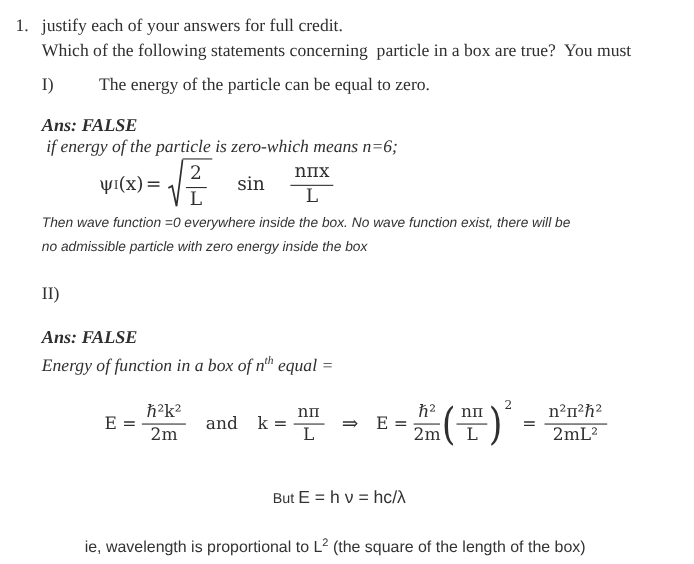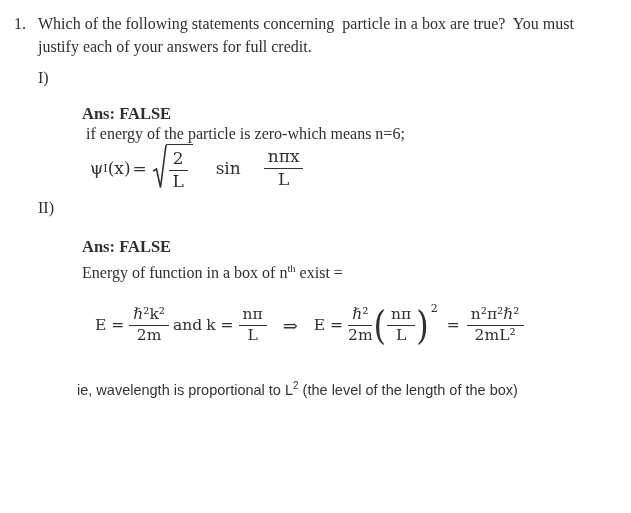--- a/index.html
+++ b/index.html
@@ -17,21 +17,21 @@
   .preline { white-space: pre; }
 
   
   .q-block { display: flex; padding: 12px 0 0 14px; line-height: 23px; }
   .q-num { width: 24px; flex: 0 0 24px; }
 
   
   .part-row { display: flex; margin-left: 38px; line-height: 23px; }
   .part-label { width: 52px; flex: 0 0 52px; }
 
-  .indent { margin-left: 82px; }
+  .indent { margin-left: 38px; font-style: italic; }
 
   .ans { font-weight: bold; font-size: 16.5px; line-height: 22px; }
 
   .sans-note {
     font-family: "Liberation Sans", "DejaVu Sans", sans-serif;
     font-size: 12.5px;
     line-height: 22px;
     color: #333333;
   }
 
@@ -52,21 +52,21 @@
   .sqrt-svg { width: 15px; height: 46px; display: block; }
   .sqrt-body { border-top: 1.5px solid #2f2f2f; padding: 3px 5px 0 3px; margin-left: -1px; }
   .sin-op { margin: 0 23px; }
 
   
   .deriv-row {
     display: flex; align-items: center;
     margin: 12px 0 0 95px; height: 58px; font-size: 15.5px;
   }
   .deriv-row .lhs { margin-right: 5px; }
-  .deriv-row .and { margin: 0 4px; text-align: right; }
+  .deriv-row .and { margin: 0 18px; text-align: right; }
   .deriv-row .implies { margin: 0 16px; font-size: 18px; }
   .deriv-row .mid-eq { margin: 0 7px; }
   .paren { display: inline-block; font-size: 32px; font-weight: 400; transform: scaleY(1.25); line-height: 1; margin: 0 1px; }
   .pow { position: relative; top: -17px; font-size: 11px; margin: 0 2px 0 1px; }
 
   
   .but-row {
     margin: 30px 0 0 248px;
     font-family: "Liberation Sans", "DejaVu Sans", sans-serif;
     color: #333333;
@@ -80,38 +80,39 @@
     font-family: "Liberation Sans", "DejaVu Sans", sans-serif;
     font-size: 14.5px; color: #333333;
   }
   .concl-row sup { font-size: 10px; }
 
   .energy-line { line-height: 22px; }
   .energy-line sup { font-size: 10.5px; }
 
   .spacer-i { margin-top: 8px; }
   .spacer-ans1 { margin-top: 14px; }
-  .spacer-ii { margin-top: 5px; }
+  .spacer-ii { margin-top: 21px; }
   .spacer-ans2 { margin-top: 17px; }
 </style>
 </head>
 <body>
 
 <div class="page">
 
   <div class="q-block">
     <div class="q-num">1.</div>
     <div class="q-text">
+      <div class="prewrap">justify each of your answers for full credit.</div>
       <div class="prewrap">Which of the following statements concerning  particle in a box are true?  You must</div>
-      <div class="prewrap">justify each of your answers for full credit.</div>
     </div>
   </div>
 
   <div class="part-row spacer-i">
     <div class="part-label">I)</div>
+    <div>The energy of the particle can be equal to zero.</div>
   </div>
 
   <div class="indent ans spacer-ans1">Ans: FALSE</div>
   <div class="indent prewrap"> if energy of the particle is zero-which means n=6;</div>
 
   <div class="psi-row math">
     <span>ψ</span>
       <sub>I</sub>
       <span>(x)</span>
     <span class="eq">=</span>
@@ -126,29 +127,33 @@
         </span>
       </span>
     </span>
     <span class="sin-op">sin</span>
     <span class="frac">
       <span class="num">nπx</span>
       <span class="den">L</span>
     </span>
   </div>
 
+  <div class="indent sans-note">
+    <div class="preline">Then wave function =0 everywhere inside the box. No wave function exist, there will be</div>
+    <div class="preline">no admissible particle with zero energy inside the box</div>
+  </div>
 
   <div class="part-row spacer-ii">
     <div class="part-label">II)</div>
   </div>
 
   <div class="indent ans spacer-ans2">Ans: FALSE</div>
 
   <div class="indent energy-line">
-    <span>Energy of function in a box of n</span><sup>th</sup><span class="prewrap"> exist =</span>
+    <span>Energy of function in a box of n</span><sup>th</sup><span class="prewrap"> equal =</span>
   </div>
 
   <div class="deriv-row math">
     <span class="lhs">E =</span>
     <span class="frac">
       <span class="num">ℏ²k²</span>
       <span class="den">2m</span>
     </span>
     <span class="and">and</span>
     <span class="lhs">k =</span>
@@ -169,18 +174,21 @@
     </span>
     <span class="paren">)</span>
     <span class="pow">2</span>
     <span class="mid-eq">=</span>
     <span class="frac">
       <span class="num">n²π²ℏ²</span>
       <span class="den">2mL²</span>
     </span>
   </div>
 
+  <div class="but-row">
+    <span class="but-prefix">But </span><span class="but-math">E = h ν = hc/λ</span>
+  </div>
 
   <div class="concl-row">
-    <span>ie, wavelength is proportional to L</span><sup>2</sup><span class="prewrap"> (the level of the length of the box)</span>
+    <span>ie, wavelength is proportional to L</span><sup>2</sup><span class="prewrap"> (the square of the length of the box)</span>
   </div>
 
 </div>
 
 </body></html>

